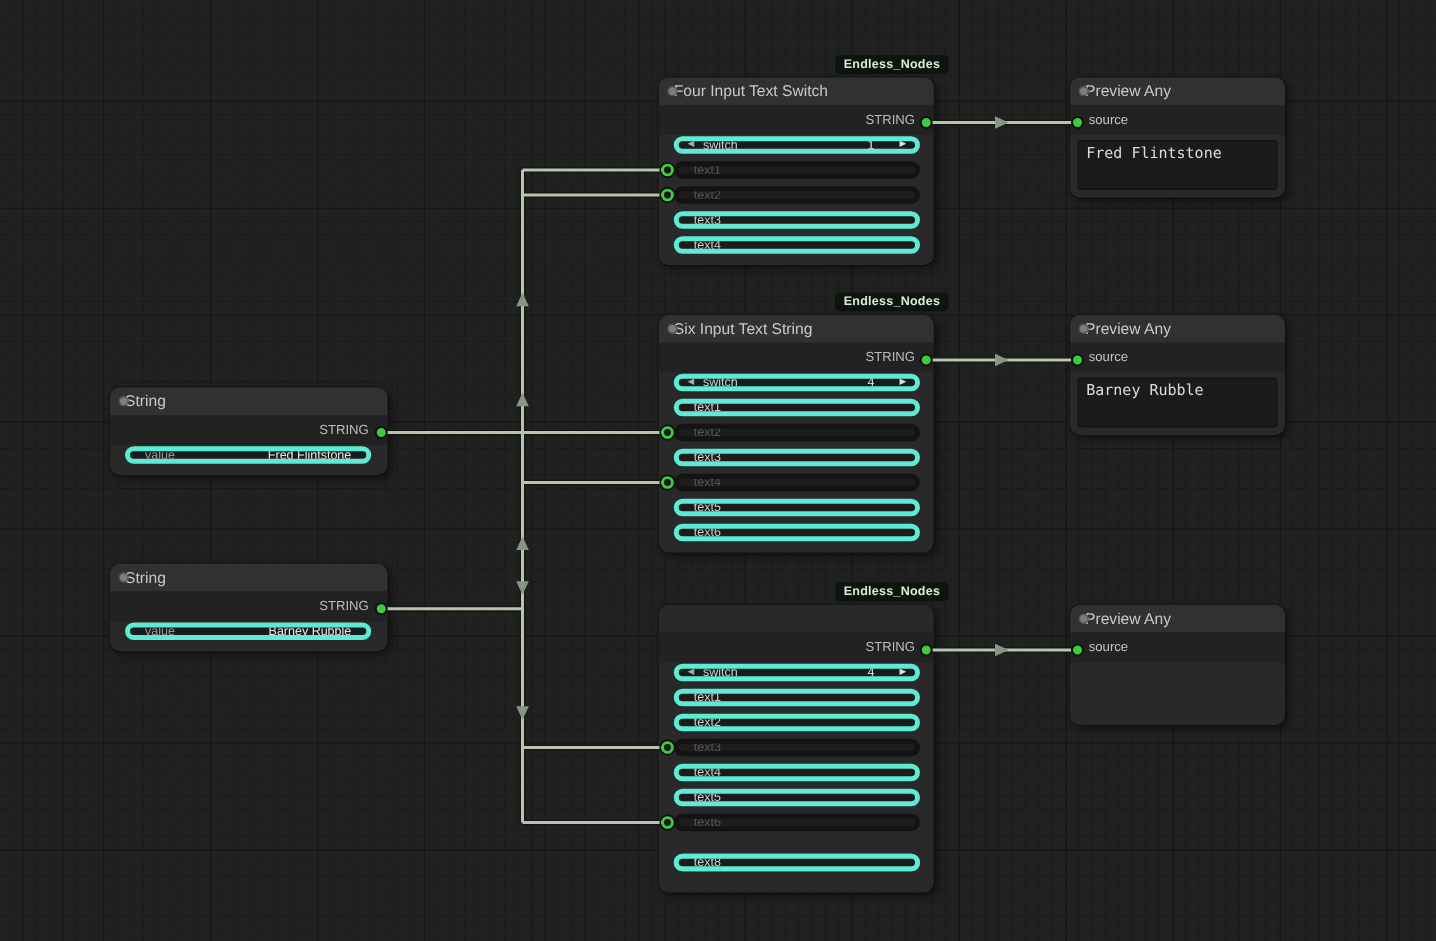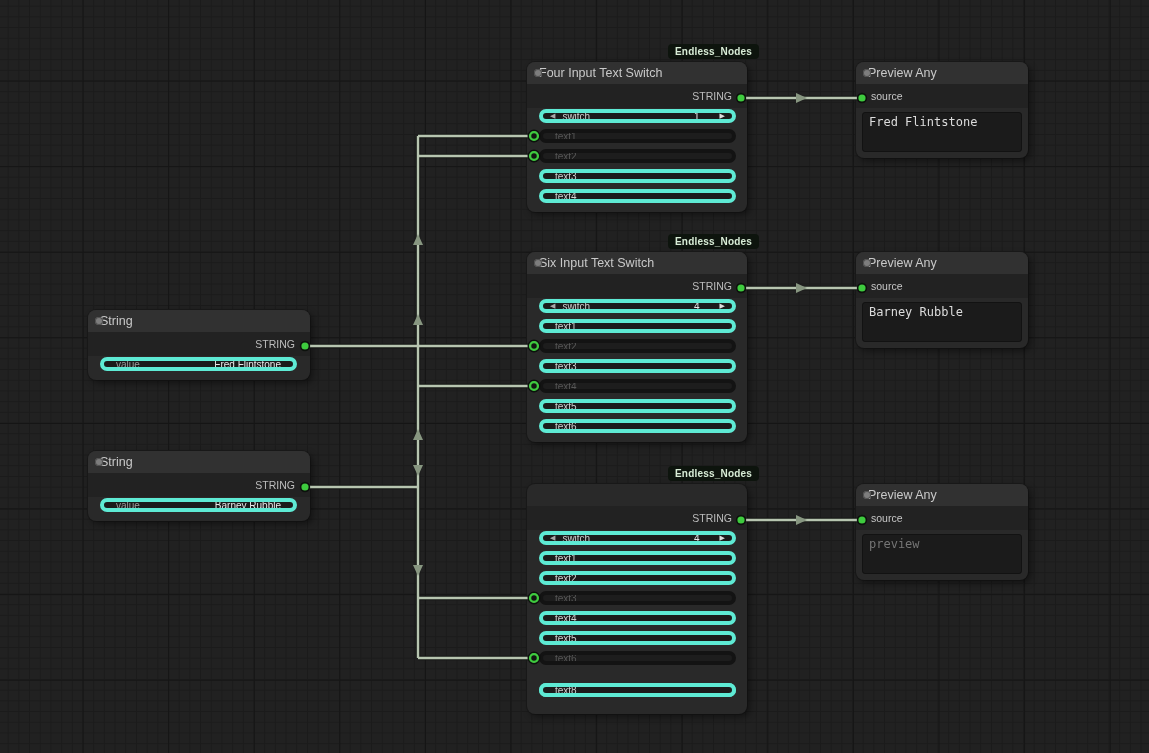--- a/index.html
+++ b/index.html
@@ -122,21 +122,21 @@
     <div></div>
   <div class="pill textrow dimmed" style="top: 67px;">text1</div>
       <div class="pill textrow dimmed" style="top: 87px;">text2</div>
       <div class="pill textrow" style="top: 107px;">text3</div>
       <div class="pill textrow" style="top: 127px;">text4</div>
     </div>
 
   <div class="node" style="left:527px;top:252px;width:220px;height:190px;">
     <div class="titlebar">
       <span class="collapse-dot"></span>
-      <span>Six Input Text Switch</span>
+      <span>Six Input Text String</span>
     </div>
     <div class="slotband"></div>
     <div class="out-label">STRING</div>
     <div class="pill switchrow" style="top:47px;">
       <span class="arrow-glyph arrow-left">◀</span>
       <span>switch</span>
       <span class="switch-value">4</span>
       <span class="arrow-glyph arrow-right">▶</span>
     </div>
     <div></div>
@@ -188,21 +188,20 @@
     <div class="preview-text">Barney Rubble</div>
   </div>
 
   <div class="node" style="left:856px;top:484px;width:172px;height:96px;">
     <div class="titlebar">
       <span class="collapse-dot"></span>
       <span>Preview Any</span>
     </div>
     <div class="slotband"></div>
     <div class="in-label">source</div>
-    <div class="preview-text placeholder">preview</div>
   </div>
 
   <svg id="wires">
       <line x1="418" y1="136" x2="418" y2="658" stroke="#141714" stroke-width="4.6"></line>
       <line x1="418" y1="136" x2="534" y2="136" stroke="#141714" stroke-width="4.6"></line>
       <line x1="418" y1="156" x2="534" y2="156" stroke="#141714" stroke-width="4.6"></line>
       <line x1="305" y1="346" x2="534" y2="346" stroke="#141714" stroke-width="4.6"></line>
       <line x1="418" y1="386" x2="534" y2="386" stroke="#141714" stroke-width="4.6"></line>
       <line x1="305" y1="487" x2="418" y2="487" stroke="#141714" stroke-width="4.6"></line>
       <line x1="418" y1="598" x2="534" y2="598" stroke="#141714" stroke-width="4.6"></line>

